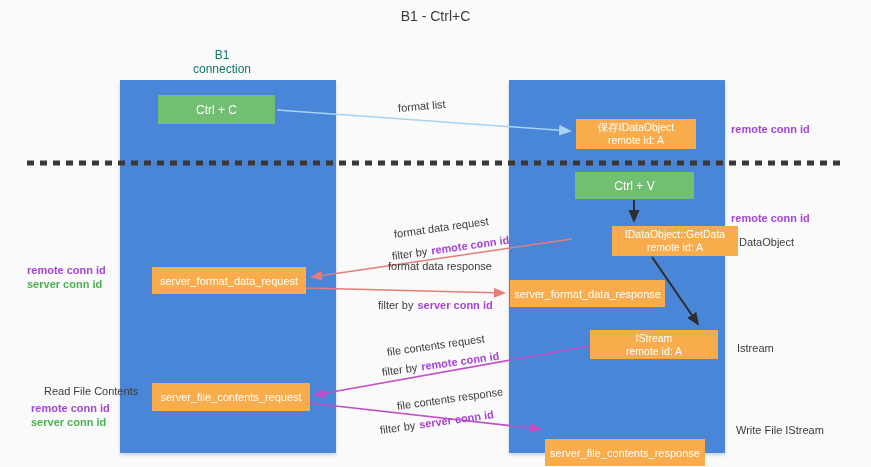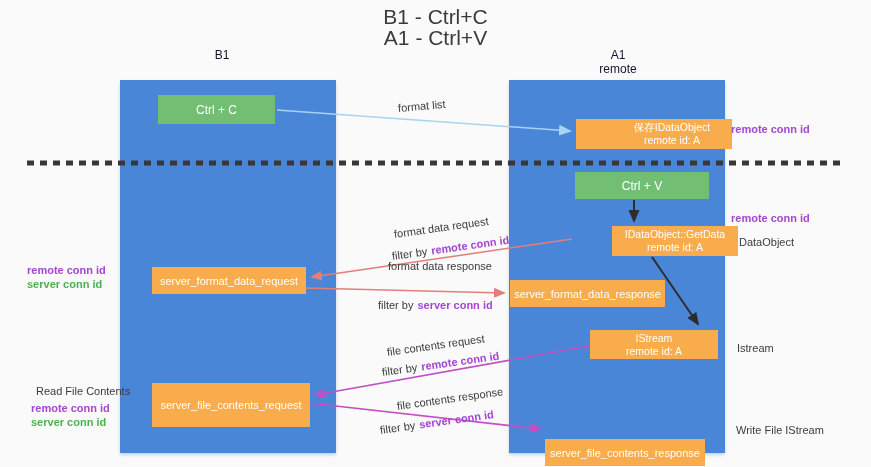--- a/index.html
+++ b/index.html
@@ -1,22 +1,22 @@
 <!DOCTYPE html>
 <html style="--bg: #fafafa; --lane-blue: #4a86d8; --box-orange: #f9ac4b; --box-green: #72bf74; --arrow-blue: #a9d3f0; --arrow-red: #e57d78; --arrow-magenta: #c44fc4; --arrow-black: #2d2d2d; --dash-line: #383838; --text-purple: #a446d2; --text-green: #4cb052; --text-dark: #3b3b3b;"><head>
 <meta charset="utf-8">
 <style>
   html,body { margin:0; padding:0; font-family:"Liberation Sans", sans-serif; }
   .canvas { position:relative; width:871px; height:467px; background:var(--bg,#fafafa); overflow:hidden; }
 
   .title { position:absolute; left:0; top:6px; width:871px; text-align:center;
-           font-size:21px; line-height:21px; color:var(--text-dark,#3b3b3b); }
+           font-size:14px; line-height:21px; color:var(--text-dark,#3b3b3b); }
 
   .lane-header { position:absolute; text-align:center; font-size:12px; line-height:14px;
-                 color:#0f172a; width:120px; }
+                 color:#0f766e; width:120px; }
   .lane { position:absolute; top:80px; width:216px; height:373px;
           background:var(--lane-blue,#4a86d8);
           box-shadow:0 2px 3px rgba(110,140,190,.35); }
 
   svg.overlay { position:absolute; left:0; top:0; z-index:2; }
 
   .box { position:absolute; z-index:3; display:flex; flex-direction:column;
          justify-content:center; color:#fff; text-align:center;
          white-space:nowrap; }
   .box.orange { background:var(--box-orange,#f9ac4b); }
@@ -33,29 +33,25 @@
   .tilt-sm { transform:rotate(-5deg); transform-origin:left center; }
   .fb { margin-right:4px; }
 </style>
 </head>
 <body>
 
 <div class="canvas">
 
   <div class="title">
     <div>B1 - Ctrl+C</div>
-    <div>A1 - Ctrl+V</div>
   </div>
 
   <div class="lane-header" style="left:162px; top:48px;">
     <div>B1</div>
-  </div>
-  <div class="lane-header" style="left:558px; top:48px;">
-    <div>A1</div>
-    <div>remote</div>
+    <div>connection</div>
   </div>
 
   <div class="lane" style="left:120px;"></div>
   <div class="lane" style="left:509px;"></div>
 
   <svg class="overlay" width="871" height="467">
     <defs>
       <marker id="mblue" markerUnits="userSpaceOnUse" markerWidth="13" markerHeight="11" refX="11" refY="5.5" orient="auto">
         <path d="M0,0 L13,5.5 L0,11 z" style="fill:var(--arrow-blue,#a9d3f0)"></path>
       </marker>
@@ -84,26 +80,26 @@
 
     <line x1="589" y1="346" x2="315" y2="395" stroke-width="1.5" marker-end="url(#mmag)" style="stroke:var(--arrow-magenta,#c44fc4)"></line>
 
     <line x1="309" y1="403" x2="540" y2="429" stroke-width="1.5" marker-end="url(#mmag)" style="stroke:var(--arrow-magenta,#c44fc4)"></line>
   </svg>
 
   <div class="box green fs12" style="left:158px; top:95px; width:117px; height:29px;">
     <div>Ctrl + C</div>
   </div>
 
-  <div class="box orange two-line" style="left:576px; top:119px; width:120px; height:30px;padding-left:36px;">
+  <div class="box orange two-line" style="left:576px; top:119px; width:120px; height:30px;">
     <div>保存IDataObject</div>
     <div>remote id: A</div>
   </div>
 
-  <div class="box green fs12" style="left:575px; top:172px; width:134px; height:27px;">
+  <div class="box green fs12" style="left:575px; top:172px; width:119px; height:27px;">
     <div>Ctrl + V</div>
   </div>
 
   <div class="box orange two-line" style="left:572px; top:226px; width:126px; height:30px;margin-left:40px;">
     <div>IDataObject::GetData</div>
     <div>remote id: A</div>
   </div>
 
   <div class="box orange fs11" style="left:152px; top:267px; width:154px; height:27px;">
     <div>server_format_data_request</div>
@@ -111,21 +107,21 @@
 
   <div class="box orange fs11" style="left:510px; top:280px; width:155px; height:27px;">
     <div>server_format_data_response</div>
   </div>
 
   <div class="box orange two-line" style="left:590px; top:330px; width:128px; height:29px;">
     <div>IStream</div>
     <div>remote id: A</div>
   </div>
 
-  <div class="box orange fs11" style="left:152px; top:383px; width:158px; height:44px;">
+  <div class="box orange fs11" style="left:152px; top:383px; width:158px; height:28px;">
     <div>server_file_contents_request</div>
   </div>
 
   <div class="box orange fs11" style="left:545px; top:417px; width:160px; height:27px;margin-top:22px;">
     <div>server_file_contents_response</div>
   </div>
 
   <div class="lbl tilt-sm" style="left:398px; top:102px;">format list</div>
 
   <div class="lbl tilt" style="left:394px; top:228px;">format data request</div>
@@ -149,17 +145,17 @@
   </div>
 
   <div class="lbl purple" style="left:731px; top:123px;">remote conn id</div>
   <div class="lbl purple" style="left:731px; top:212px;">remote conn id</div>
   <div class="lbl" style="left:731px; top:236px;margin-left:8px;">DataObject</div>
   <div class="lbl" style="left:737px; top:342px;">Istream</div>
   <div class="lbl" style="left:736px; top:424px;">Write File IStream</div>
 
   <div class="lbl purple" style="left:27px; top:264px;">remote conn id</div>
   <div class="lbl greent" style="left:27px; top:278px;">server conn id</div>
-  <div class="lbl" style="left:24px; top:385px;padding-left:12px;">Read File Contents</div>
+  <div class="lbl" style="left:32px; top:385px;padding-left:12px;">Read File Contents</div>
   <div class="lbl purple" style="left:31px; top:402px;">remote conn id</div>
   <div class="lbl greent" style="left:31px; top:416px;">server conn id</div>
 
 </div>
 
 </body></html>

